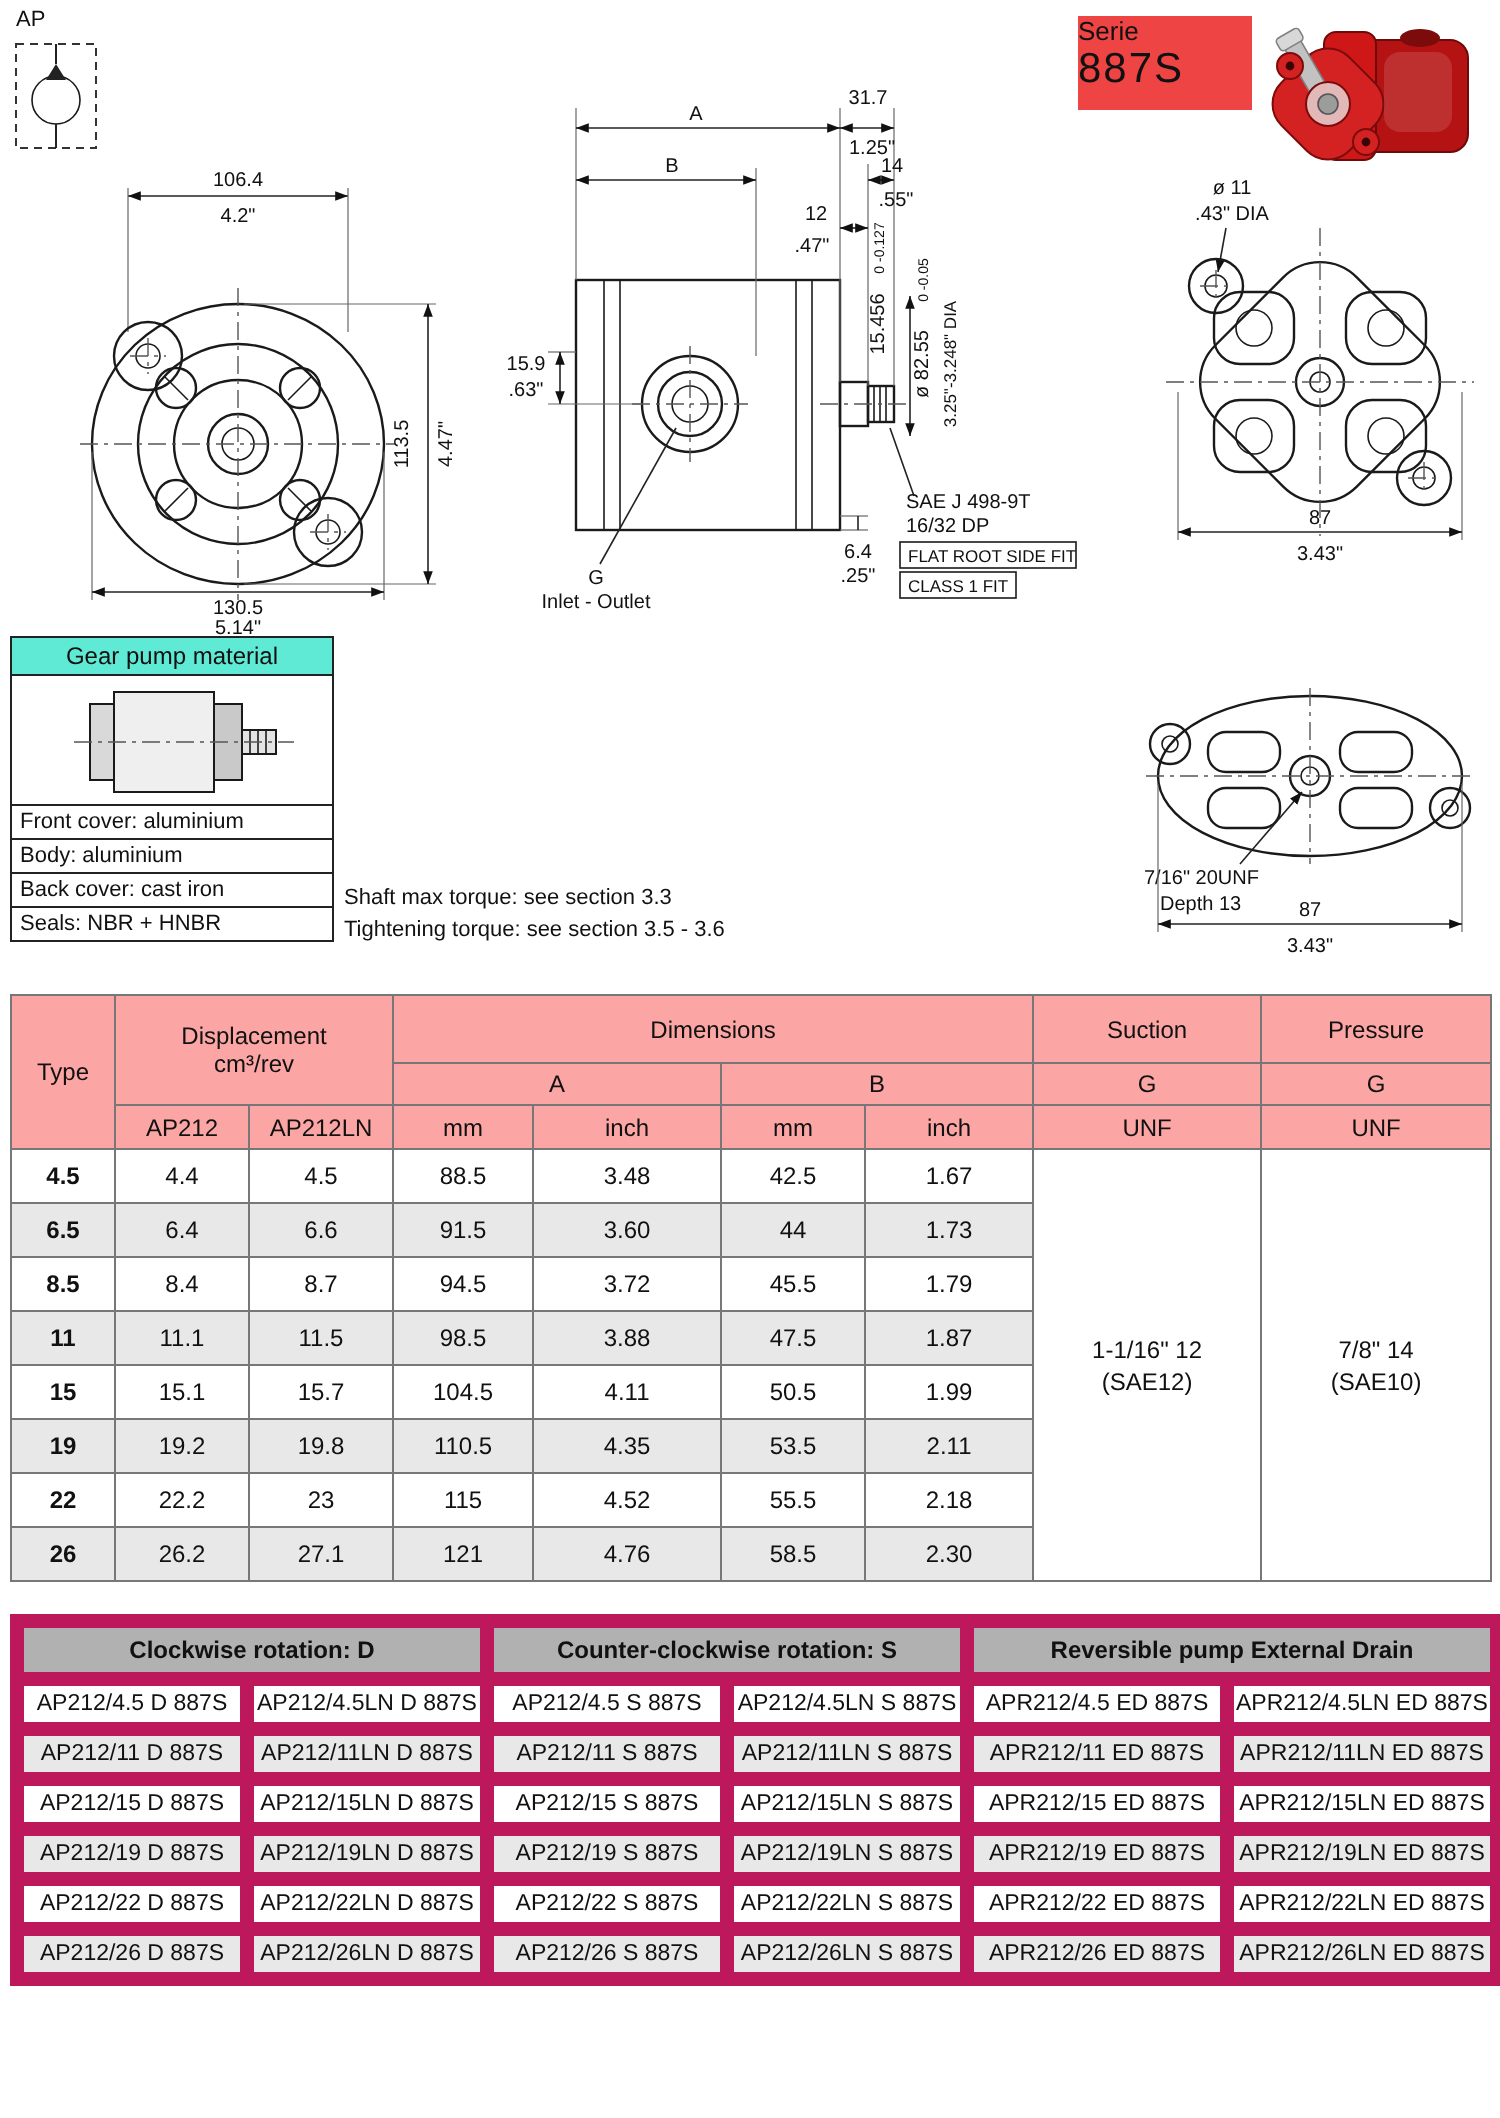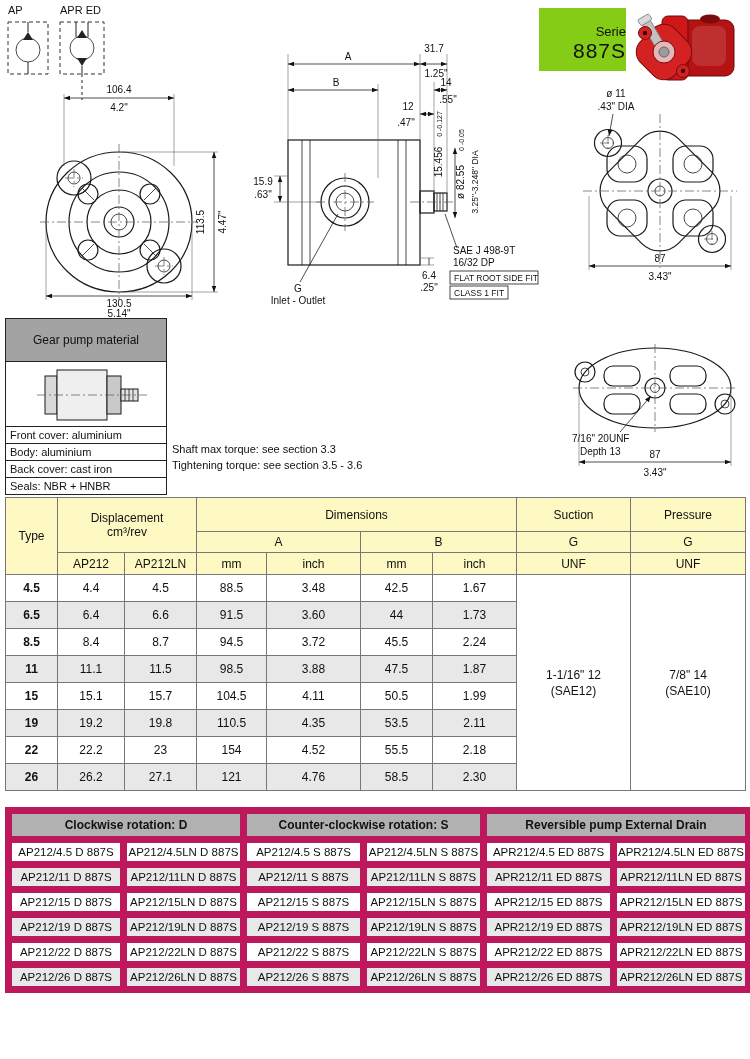--- a/index.html
+++ b/index.html
@@ -9,34 +9,34 @@
   svg{display:block;overflow:visible}
   svg text{font-family:"Liberation Sans",sans-serif;fill:#111}
   .t10{font-size:10px}.t9{font-size:8.5px}.t7{font-size:7px}
   .tm{text-anchor:middle}
   .ln{fill:none;stroke:#1a1a1a;stroke-width:1.2}
   .ln2{fill:none;stroke:#1a1a1a;stroke-width:0.8}
   .dim{fill:none;stroke:#222;stroke-width:0.8}
   .ext{stroke:#666;stroke-width:0.6}
   .cl{fill:none;stroke:#555;stroke-width:0.7;stroke-dasharray:9 3 2 3}
   .sym-label{font-size:11px;margin:0 0 2px 2px}
-  .serie{background:#84cc16;text-align:right;padding-top:16px}
+  .serie{background:#ef4444;text-align:left;padding-top:0}
   .serie .l1{font-size:13px;line-height:15px}
   .serie .l2{font-size:21px;line-height:24px;letter-spacing:1px}
   .rev-title{font-size:13px;text-align:center;line-height:17px}
   .notes{font-size:11px;white-space:nowrap}
   .mat{width:160px;border:1px solid #222;background:#fff}
-  .mat .title{border-bottom:1px solid #222;text-align:center;font-size:12px;padding:14px 0;background:#a3a3a3}
+  .mat .title{border-bottom:1px solid #222;text-align:center;font-size:12px;padding:2px 0;background:#5eead4}
   .mat .draw{border-bottom:1px solid #222;height:64px;display:flex;align-items:center;justify-content:center}
   .mat .row{border-bottom:1px solid #222;font-size:11px;padding:2px 4px;white-space:nowrap}
   .mat .row:last-child{border-bottom:none}
   table{border-collapse:collapse;table-layout:fixed}
   .dim-table{width:740px;font-size:12px}
   .dim-table td{border:1px solid #777;text-align:center;vertical-align:middle;padding:0 2px;overflow:hidden}
-  .dim-table thead td{background:#fef9c3}
+  .dim-table thead td{background:#fca5a5}
   .dim-table tr.hd1{height:34px}
   .dim-table tr.hd2{height:21px}
   .dim-table tr.hd3{height:22px}
   .dim-table tbody tr{height:27px}
   .dim-table tbody tr:nth-child(even){background:#e8e8e8}
   .dim-table tbody td:first-child{font-weight:bold}
   .dim-table td.mg{background:#fff;font-size:12px;line-height:16px}
   .order-table{width:740px;font-size:11.5px}
   .order-table td{border:7px solid #be185d;text-align:center;vertical-align:middle;overflow:hidden;white-space:nowrap}
   .order-table thead tr.g1 td{background:#b1b1b1;font-weight:bold;font-size:12px;height:20px}
@@ -53,33 +53,20 @@
     <div class="sym-label">AP</div>
     <svg width="46" height="62" viewBox="0 0 46 62">
       <rect x="2" y="4" width="40" height="52" fill="none" stroke="#333" stroke-width="1" stroke-dasharray="4 3"></rect>
       <circle cx="22" cy="32" r="12" class="ln2"></circle>
       <path d="M17,22 L27,22 L22,14 z" fill="#222"></path>
       <line x1="22" y1="14" x2="22" y2="4" stroke="#222" stroke-width="1"></line>
       <line x1="22" y1="44" x2="22" y2="56" stroke="#222" stroke-width="1"></line>
     </svg>
   </div>
 
-  <div class="abs" style="left:58px;top:4px">
-    <div class="sym-label">APR ED</div>
-    <svg width="50" height="86" viewBox="0 0 50 86">
-      <rect x="2" y="4" width="44" height="52" fill="none" stroke="#333" stroke-width="1" stroke-dasharray="4 3"></rect>
-      <circle cx="24" cy="30" r="12" class="ln2"></circle>
-      <path d="M19,20 L29,20 L24,12 z" fill="#222"></path>
-      <path d="M19,40 L29,40 L24,48 z" fill="#222"></path>
-      <line x1="18" y1="19" x2="18" y2="4" stroke="#222" stroke-width="1"></line>
-      <line x1="30" y1="19" x2="30" y2="4" stroke="#222" stroke-width="1"></line>
-      <line x1="24" y1="48" x2="24" y2="56" stroke="#222" stroke-width="1"></line>
-      <line x1="24" y1="56" x2="24" y2="82" stroke="#222" stroke-width="1" stroke-dasharray="3 3"></line>
-    </svg>
-  </div>
 
   <div class="abs serie" style="left:539px;top:8px;width:87px;height:47px">
     <div class="l1">Serie</div>
     <div class="l2">887S</div>
   </div>
 
   <svg class="abs" style="left:628px;top:2px" width="120" height="88" viewBox="0 0 120 88">
     <rect x="44" y="18" width="62" height="56" rx="9" fill="#b51313" stroke="#6d0a0a" stroke-width="1"></rect>
     <ellipse cx="82" cy="17" rx="10" ry="4.5" fill="#7c0c0c"></ellipse>
     <rect x="34" y="14" width="26" height="64" rx="6" fill="#cf1717" stroke="#6d0a0a" stroke-width="1"></rect>
@@ -368,21 +355,21 @@
         <td>44</td>
         <td>1.73</td>
       </tr>
       <tr>
         <td>8.5</td>
         <td>8.4</td>
         <td>8.7</td>
         <td>94.5</td>
         <td>3.72</td>
         <td>45.5</td>
-        <td>2.24</td>
+        <td>1.79</td>
       </tr>
       <tr>
         <td>11</td>
         <td>11.1</td>
         <td>11.5</td>
         <td>98.5</td>
         <td>3.88</td>
         <td>47.5</td>
         <td>1.87</td>
       </tr>
@@ -401,21 +388,21 @@
         <td>19.8</td>
         <td>110.5</td>
         <td>4.35</td>
         <td>53.5</td>
         <td>2.11</td>
       </tr>
       <tr>
         <td>22</td>
         <td>22.2</td>
         <td>23</td>
-        <td>154</td>
+        <td>115</td>
         <td>4.52</td>
         <td>55.5</td>
         <td>2.18</td>
       </tr>
       <tr>
         <td>26</td>
         <td>26.2</td>
         <td>27.1</td>
         <td>121</td>
         <td>4.76</td>

